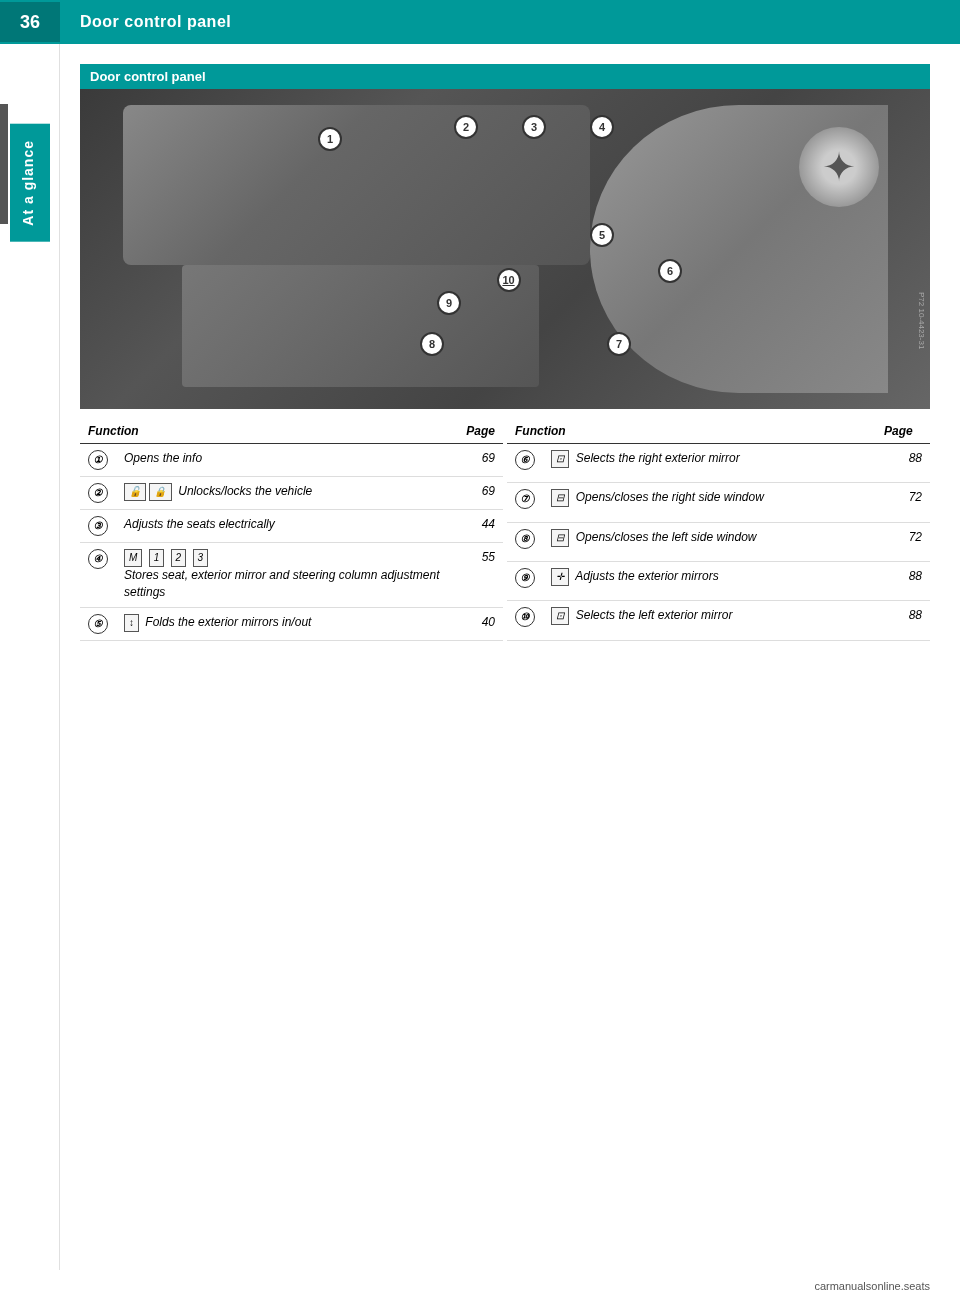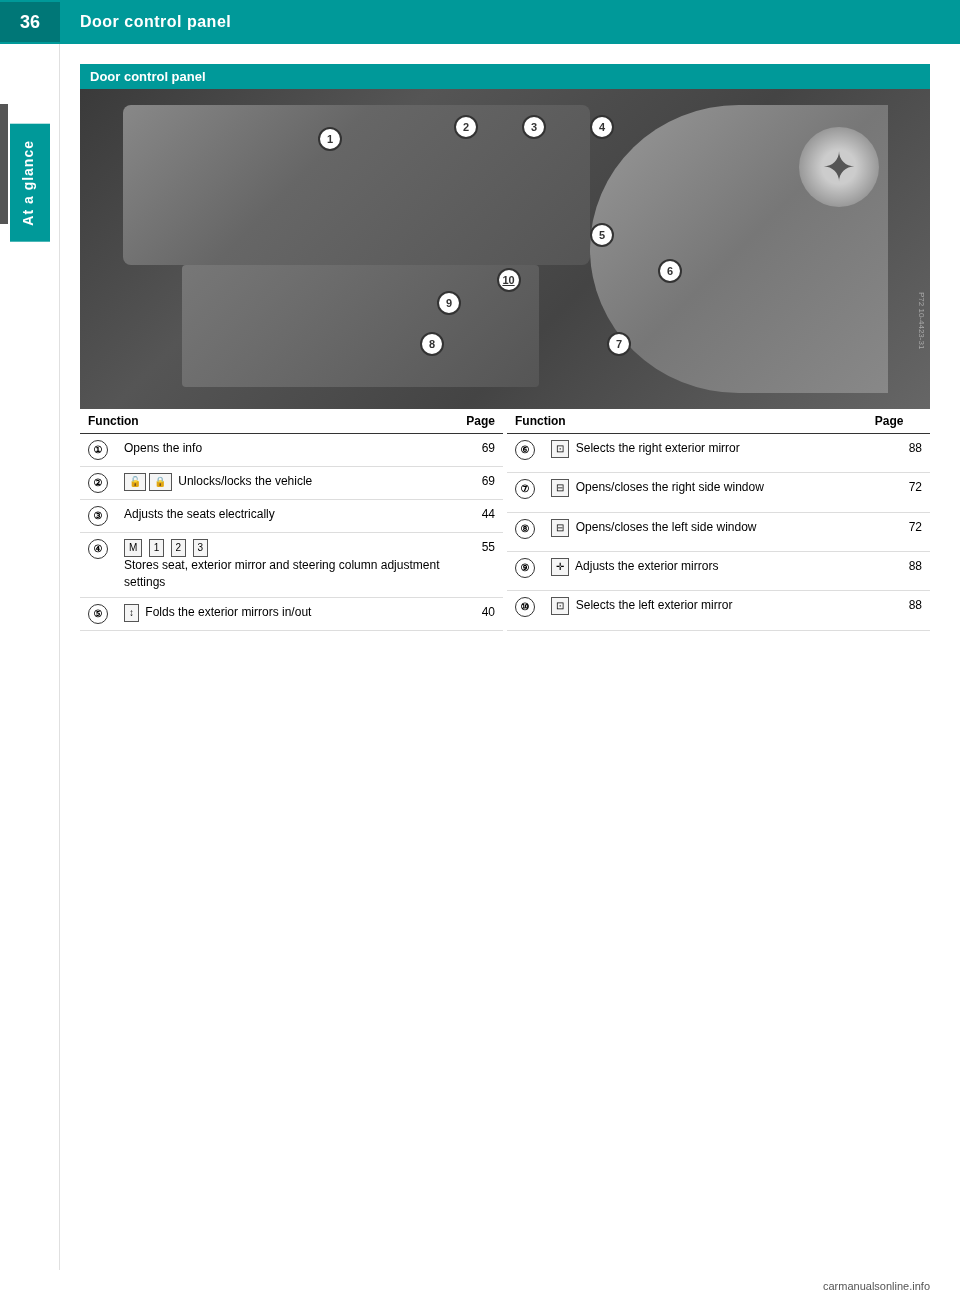--- a/index.html
+++ b/index.html
@@ -143,39 +143,40 @@
       font-size: 8px;
       color: #aaa;
       writing-mode: vertical-rl;
       text-orientation: mixed;
     }
 
     
     .tables-container {
       display: flex;
       gap: 4px;
-      margin-top: 0;
+      margin-top: 10px;
+      font-style: italic;
     }
 
     .function-table {
       flex: 1;
       border-collapse: collapse;
       font-size: 12px;
     }
 
     .function-table th {
       background: white;
       text-align: left;
       padding: 5px 8px;
       border-bottom: 1.5px solid #333;
       font-weight: bold;
       font-size: 12px;
     }
     .function-table th.right-align {
-      text-align: left;
+      text-align: center;
     }
 
     .function-table td {
       padding: 6px 8px;
       vertical-align: top;
       border-bottom: 1px solid #ddd;
       line-height: 1.4;
     }
 
     .function-table td.num-cell {
@@ -342,16 +343,16 @@
             </tr>
           </tbody>
         </table>
 
       </div>
 
     </div>
   </div>
 
   <div class="footer-area">
-    <span>carmanualsonline.info</span>
+    <span>carmanualsonline.seats</span>
   </div>
 
 </div>
 
 </body></html>

